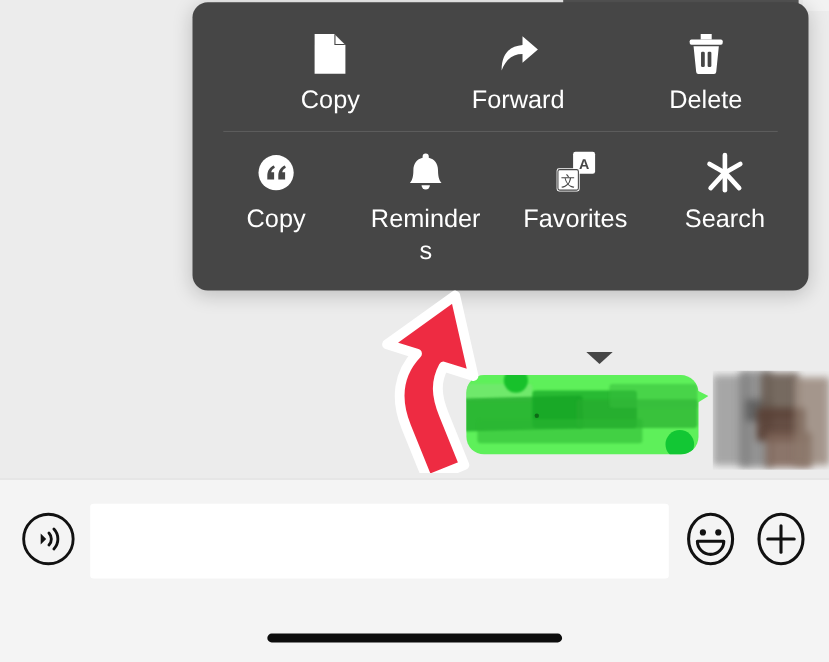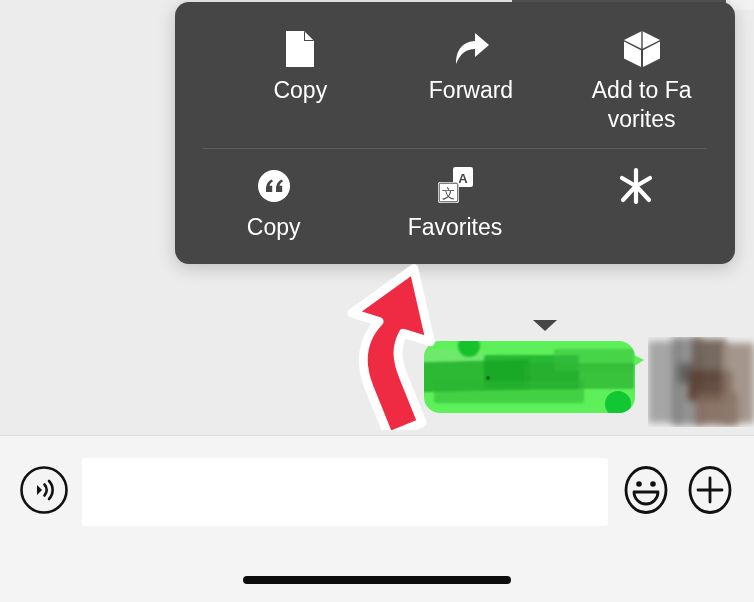--- a/index.html
+++ b/index.html
@@ -285,51 +285,63 @@
 
       <div class="menu-item">
         <span class="menu-icon">
           <svg width="42" height="38" viewBox="0 0 42 38">
             <path d="M6 34 C6 18 14 12 25 11 L25 3 L39 15 L25 27 L25 19 C16 19 10 24 6 34 Z" fill="#ffffff"></path>
           </svg>
         </span>
         <span class="menu-label">Forward</span>
       </div>
 
-      <div class="menu-item">
-        <span class="menu-icon">
-          <svg width="42" height="42" viewBox="0 0 42 42">
-            <path d="M21 3 L39 12 L21 21 L3 12 Z" fill="#ffffff"></path>
-            <path d="M3 13.5 L20 22.2 L20 39 L3 30.5 Z" fill="#ffffff"></path>
-            <path d="M39 13.5 L22 22.2 L22 39 L39 30.5 Z" fill="#ffffff"></path>
-            <path d="M21 3 L21 21" stroke="#464646" stroke-width="1.4" fill="none"></path>
-          </svg>
-        </span>
-        <span class="menu-label">Add to Favorites</span>
-      </div>
-
+
+      <div class="menu-item">
+        <span class="menu-icon">
+          <svg width="36" height="40" viewBox="0 0 36 40">
+            <rect x="3" y="7" width="30" height="4.6" rx="1.6" fill="#ffffff"></rect>
+            <path d="M13 2 h10 v5 h-10 z" fill="#ffffff"></path>
+            <path d="M6.5 13 h23 l-2.4 23.5 a2 2 0 0 1 -2 1.8 h-14.2 a2 2 0 0 1 -2 -1.8 z" fill="#ffffff"></path>
+            <rect x="13.3" y="18" width="3.4" height="14" rx="1.2" fill="#464646"></rect>
+            <rect x="19.3" y="18" width="3.4" height="14" rx="1.2" fill="#464646"></rect>
+          </svg>
+        </span>
+        <span class="menu-label">Delete</span>
+      </div>
 
 
     </div>
 
     <div class="menu-divider"></div>
 
     <div class="menu-row" id="menu-row-2">
 
       <div class="menu-item">
         <span class="menu-icon">
           <svg width="38" height="38" viewBox="0 0 38 38">
             <circle cx="19" cy="19" r="16" fill="#ffffff"></circle>
             <path d="M11 22 c0 -5 2.5 -8.5 6 -9.6 l.9 2 c-2 1 -3.2 2.6 -3.3 4.3 h2.6 v6.4 h-6.2 z
                      M21 22 c0 -5 2.5 -8.5 6 -9.6 l.9 2 c-2 1 -3.2 2.6 -3.3 4.3 h2.6 v6.4 h-6.2 z" fill="#464646"></path>
           </svg>
         </span>
         <span class="menu-label">Copy</span>
       </div>
 
+      <div class="menu-item">
+        <span class="menu-icon">
+          <svg width="36" height="40" viewBox="0 0 36 40">
+            <path d="M18 2.5 a2.8 2.8 0 0 1 2.8 2.8 v1.2 c5.2 1.2 8.4 5.6 8.4 11.2
+                     c0 7 1.6 9.8 3.2 11.6 h-28.8 c1.6 -1.8 3.2 -4.6 3.2 -11.6
+                     c0 -5.6 3.2 -10 8.4 -11.2 v-1.2 a2.8 2.8 0 0 1 2.8 -2.8 z" fill="#ffffff"></path>
+            <path d="M14.2 31.5 h7.6 a3.8 3.8 0 0 1 -7.6 0 z" fill="#ffffff"></path>
+          </svg>
+        </span>
+        <span class="menu-label">Reminders</span>
+      </div>
 
       <div class="menu-item">
         <span class="menu-icon">
           <svg width="44" height="42" viewBox="0 0 44 42">
             <rect x="20" y="2" width="20" height="20" rx="2.2" fill="#ffffff"></rect>
             <text x="30" y="17.5" text-anchor="middle" font-family="Liberation Sans, sans-serif" font-size="13" font-weight="bold" fill="#464646">A</text>
             <rect x="5" y="17" width="21" height="21" rx="2.2" fill="#ffffff"></rect>
             <rect x="6.2" y="18.2" width="18.6" height="18.6" rx="1.6" fill="#ffffff" stroke="#464646" stroke-width="1"></rect>
             <text x="15.5" y="33" text-anchor="middle" font-family="DejaVu Sans, sans-serif" font-size="13" fill="#464646">文</text>
           </svg>
@@ -343,20 +355,21 @@
             <g stroke="#ffffff" stroke-width="4.2" stroke-linecap="round">
               <line x1="21" y1="5" x2="21" y2="20"></line>
               <line x1="21" y1="22" x2="21" y2="37"></line>
               <line x1="7" y1="13" x2="19" y2="20"></line>
               <line x1="35" y1="13" x2="23" y2="20"></line>
               <line x1="8" y1="35" x2="19" y2="23"></line>
               <line x1="34" y1="35" x2="23" y2="23"></line>
             </g>
           </svg>
         </span>
+        <span class="menu-label">Search</span>
       </div>
 
     </div>
   </div>
 
   <div id="annotation-arrow">
     <svg width="140" height="180" viewBox="0 0 140 180">
       <path d="M18 172
                L18 120
                C18 92 30 72 52 62

